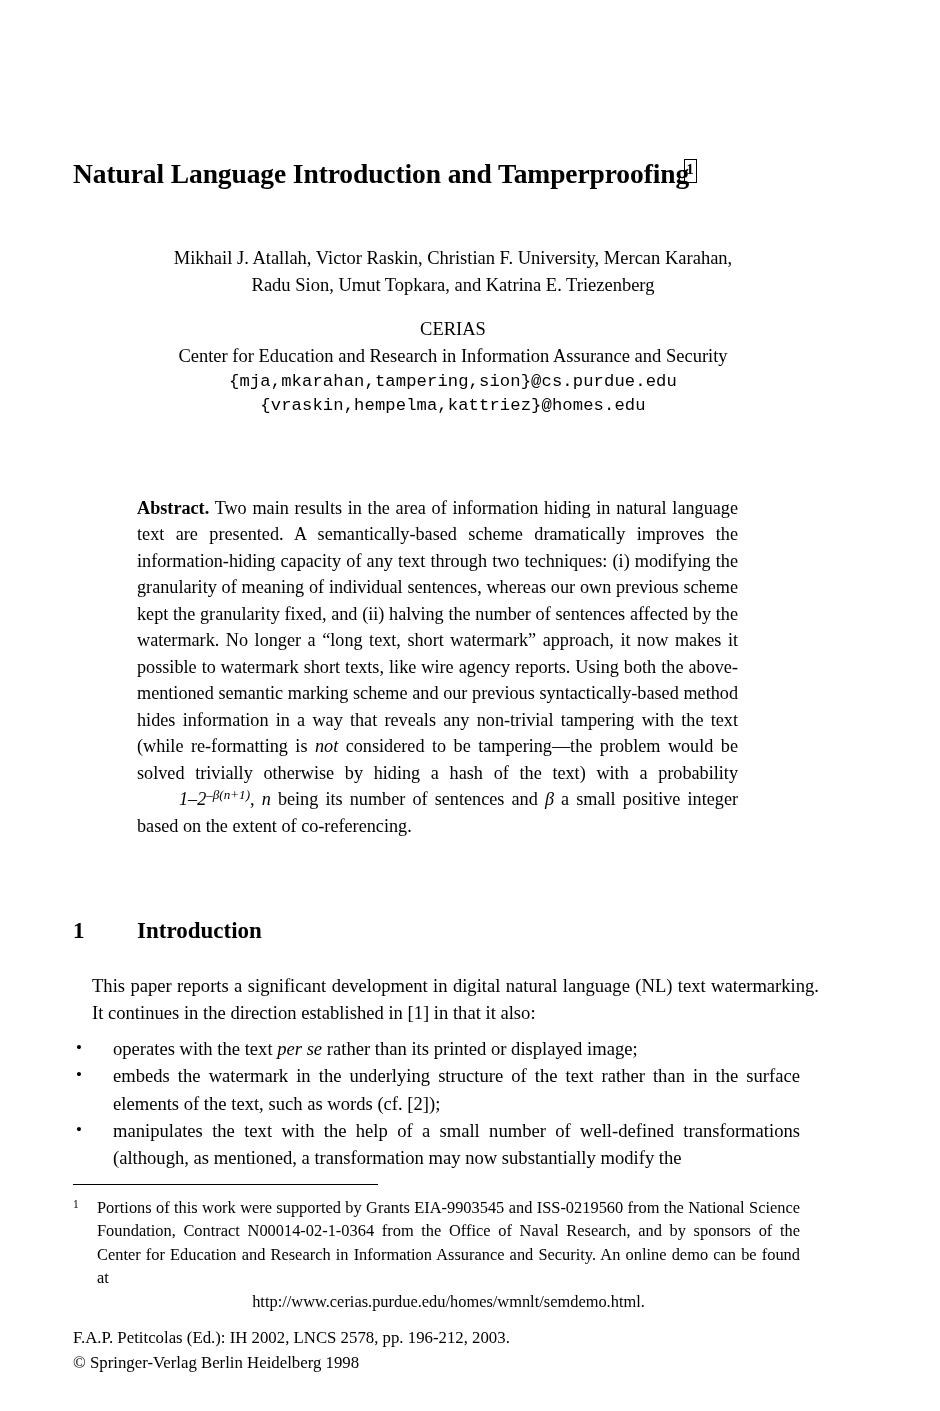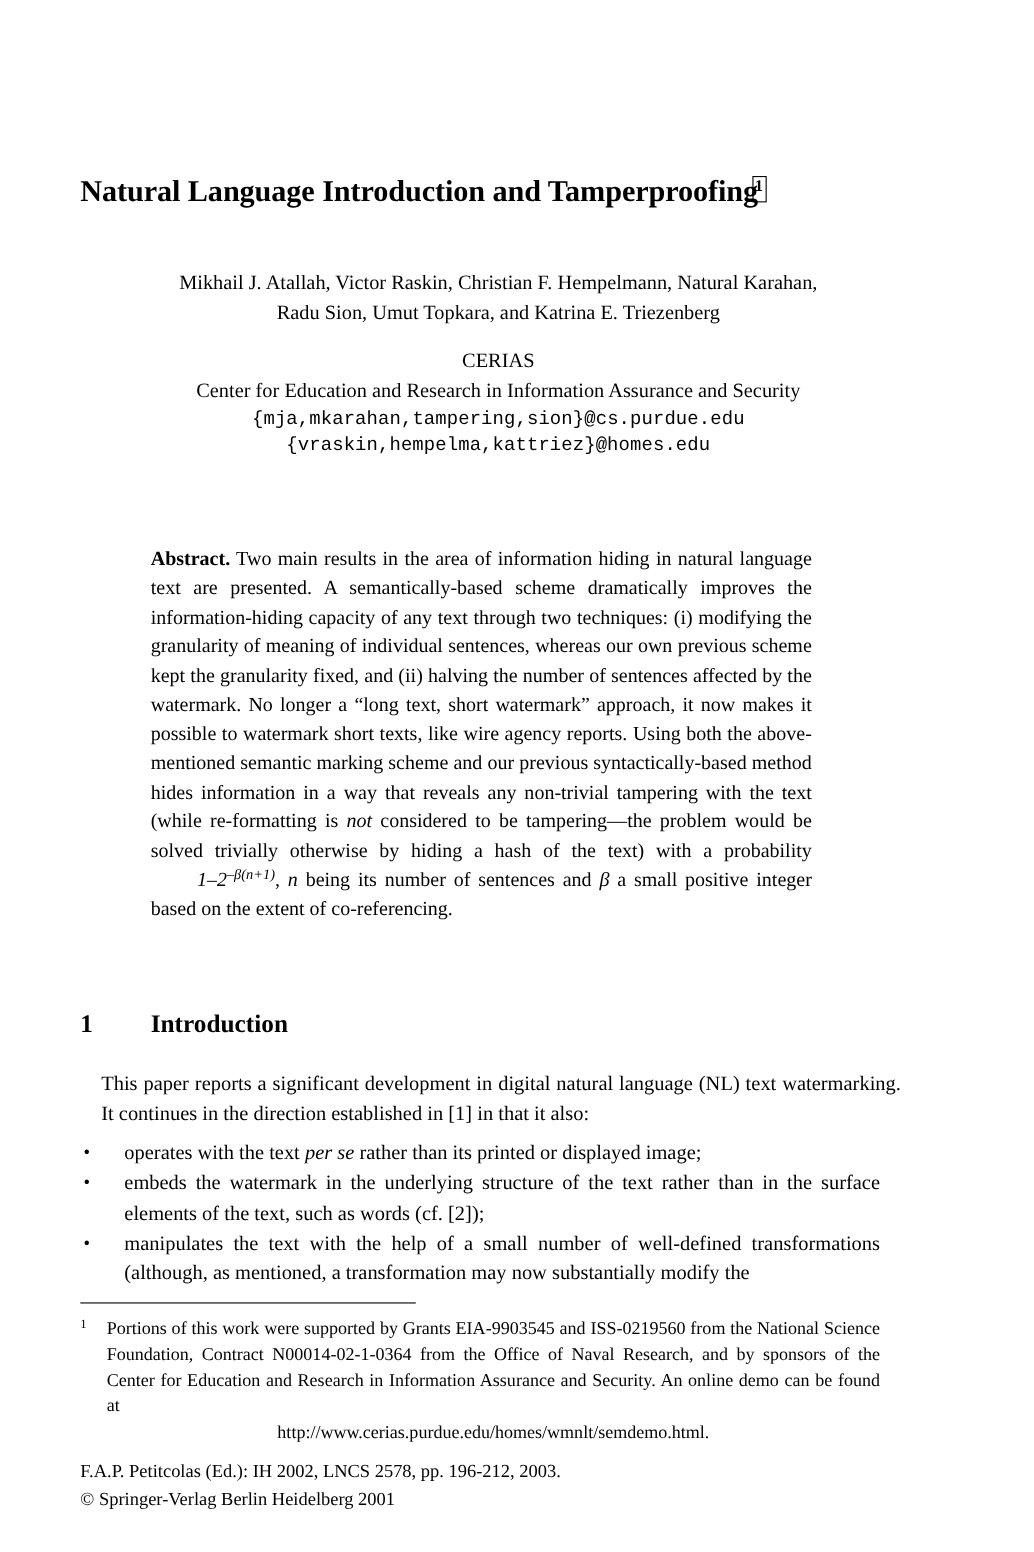--- a/index.html
+++ b/index.html
@@ -211,21 +211,21 @@
 </head>
 <body>
 
 <div class="page">
 
   <div class="title-block">
     <h1 class="paper-title"><span>Natural Language Introduction and Tamperproofing</span><span class="title-footnote-box">1</span></h1>
   </div>
 
   <div class="authors">
-    <div>Mikhail J. Atallah, Victor Raskin, Christian F. Hempelmann, Natural Karahan,</div>
+    <div>Mikhail J. Atallah, Victor Raskin, Christian F. University, Mercan Karahan,</div>
     <div>Radu Sion, Umut Topkara, and Katrina E. Triezenberg</div>
   </div>
 
   <div class="affiliation">
     <span class="affil-line">CERIAS</span>
     <span class="affil-line">Center for Education  and Research in Information Assurance and Security</span>
     <span class="email-line">{mja,mkarahan,tampering,sion}@cs.purdue.edu</span>
     <span class="email-line">{vraskin,hempelma,kattriez}@homes.edu</span>
   </div>
 
@@ -243,16 +243,16 @@
 
   <div class="footnote-rule"></div>
   <div class="footnote">
     <span class="footnote-marker">1</span>
     <span class="footnote-body">Portions of this work were supported by Grants EIA-9903545 and ISS-0219560 from the National Science Foundation, Contract N00014-02-1-0364 from the Office of Naval Research, and by sponsors of the Center for Education and Research in Information Assurance and Security. An online demo can be found at</span>
     <span class="footnote-body footnote-url">http://www.cerias.purdue.edu/homes/wmnlt/semdemo.html.</span>
   </div>
 
   <div class="series-line">
     <span>F.A.P. Petitcolas (Ed.): IH 2002, LNCS 2578, pp. 196-212, 2003.</span>
-    <span>© Springer-Verlag Berlin Heidelberg 2001</span>
+    <span>© Springer-Verlag Berlin Heidelberg 1998</span>
   </div>
 
 </div>
 
 </body></html>

